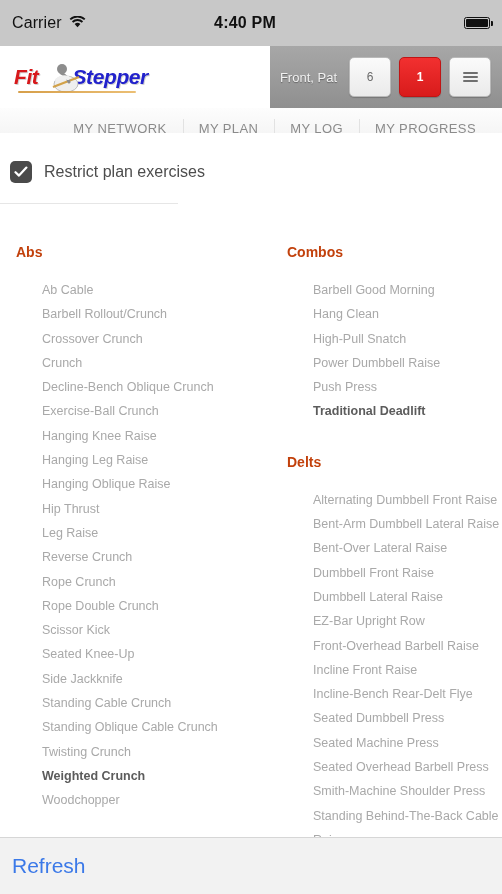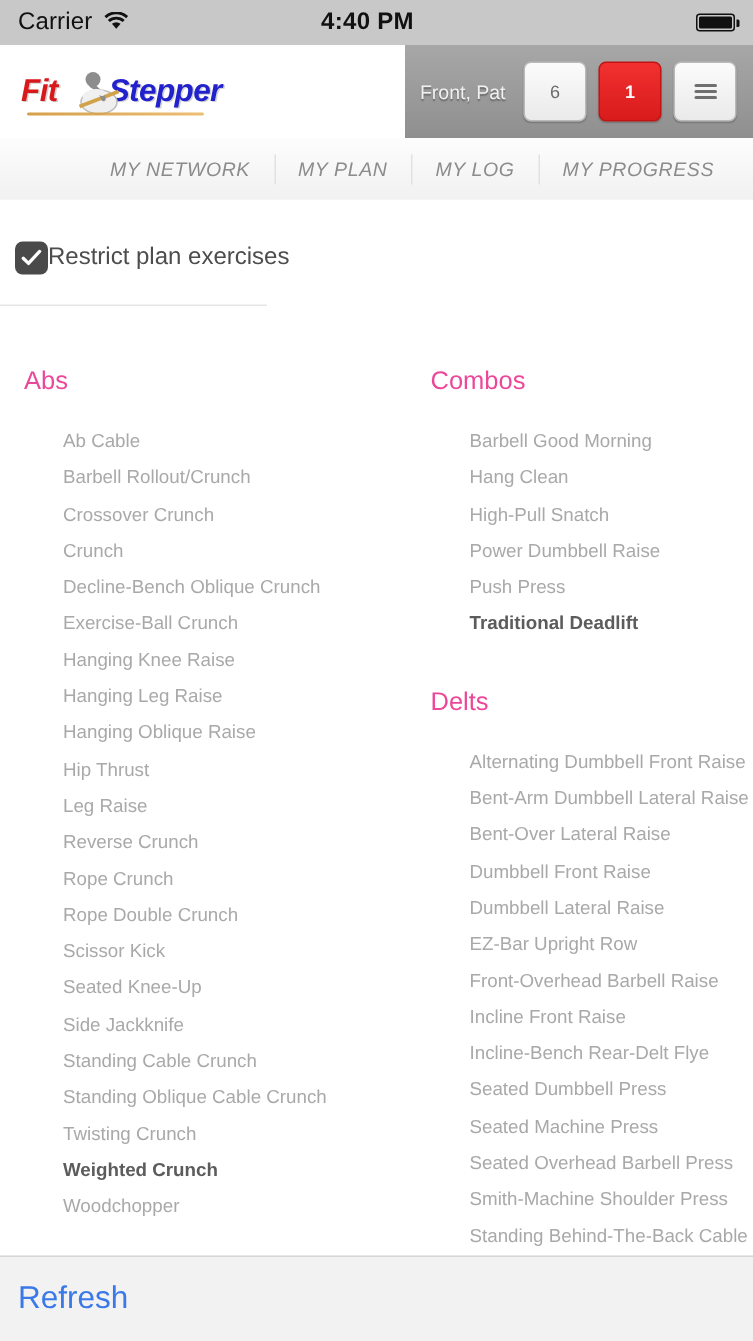--- a/index.html
+++ b/index.html
@@ -18,21 +18,21 @@
     position: relative;
     width: 502px;
     height: 894px;
     overflow: hidden;
     background: #ffffff;
   }
 
   
   .statusbar {
     position: relative;
-    height: 30px;
+    height: 46px;
     background: #c8c8c8;
     display: flex;
     align-items: center;
     padding: 0 12px;
     box-sizing: border-box;
     color: #1a1a1a;
     font-size: 17px;
   }
   .sb-left { display: flex; align-items: center; gap: 7px; }
   .sb-carrier { font-size: 16px; letter-spacing: .1px; color:#111; }
@@ -164,21 +164,20 @@
   
   .navbar {
     height: 42px;
     background: linear-gradient(180deg,#fdfdfd 0%, #f1f1f1 100%);
     border-bottom: 1px solid #dedede;
     display: flex;
     align-items: center;
     justify-content: flex-end;
     padding-right: 10px;
     box-sizing: border-box;
-    font-style: italic;
   }
   .navtab {
     position: relative;
     font-size: 13px;
     color: #8b8b8b;
     letter-spacing: .4px;
     padding: 0 16px;
     white-space: nowrap;
   }
   .navtab + .navtab::before {
@@ -195,20 +194,21 @@
     position: absolute;
     top: 133px;
     left: 0; right: 0;
     bottom: 57px;
     background: #fff;
     overflow: hidden;
   }
   .restrict-row {
     display: flex;
     align-items: center;
+    gap: 12px;
     padding: 28px 0 0 10px;
   }
   .checkbox {
     width: 22px; height: 22px;
     border-radius: 5px;
     background: #4a4a4a;
     display: flex; align-items: center; justify-content: center;
     flex: 0 0 auto;
   }
   .checkbox svg { display:block; }
@@ -225,23 +225,23 @@
 
   .columns {
     display: flex;
     padding-top: 40px;
   }
   .col { width: 251px; box-sizing: border-box; }
   .col.right { padding-left: 36px; }
   .col.left  { padding-left: 16px; }
 
   .group-title {
-    font-size: 17px;
-    font-weight: 400;
-    color: #ec4899;
+    font-size: 14px;
+    font-weight: 700;
+    color: #c2410c;
     margin-bottom: 18px;
   }
   .group + .group { margin-top: 30px; }
   .ex-list { list-style: none; margin: 0; padding: 0 0 0 26px; }
   .ex-item {
     font-size: 12.5px;
     color: #a9a9a9;
     line-height: 24.3px;
     white-space: nowrap;
   }

